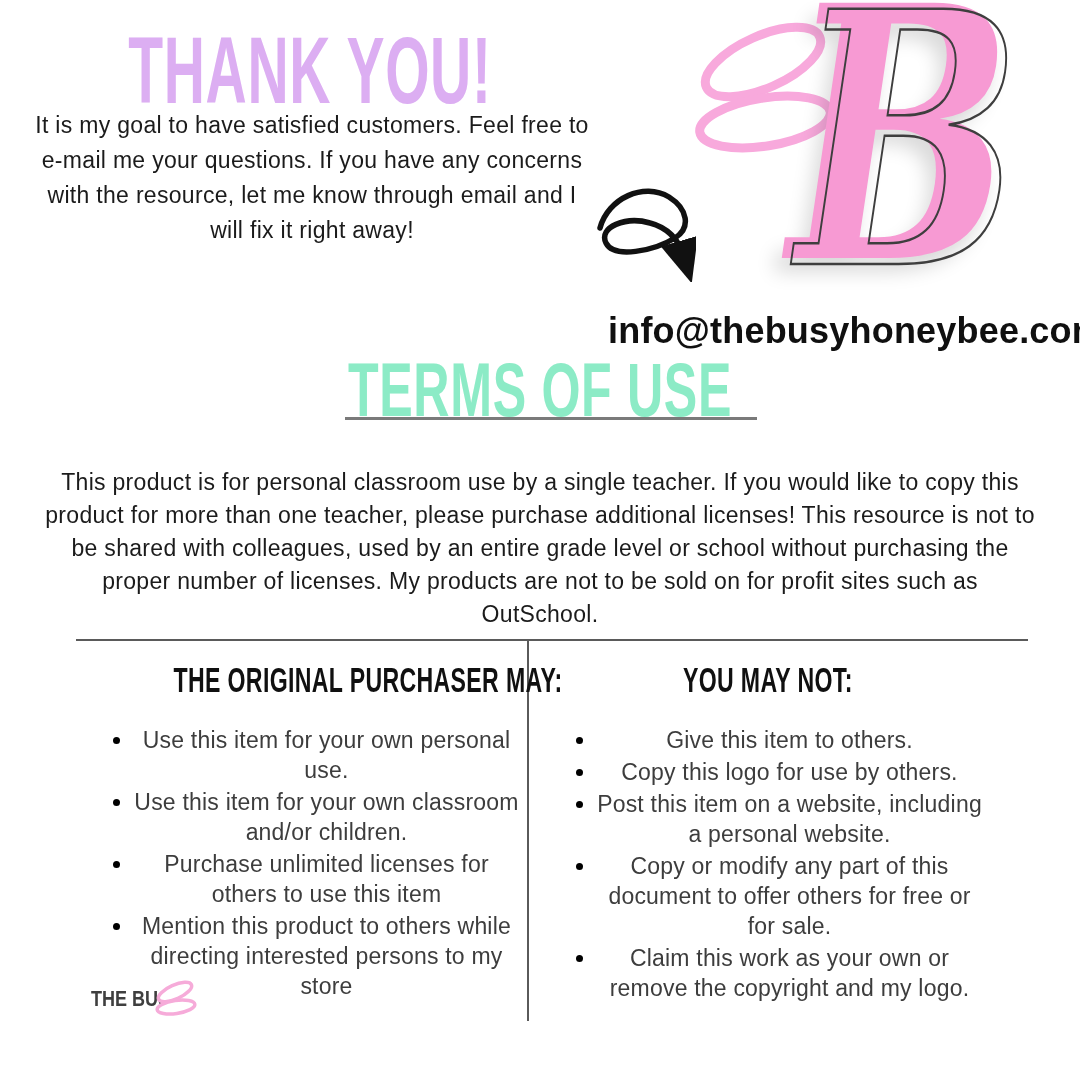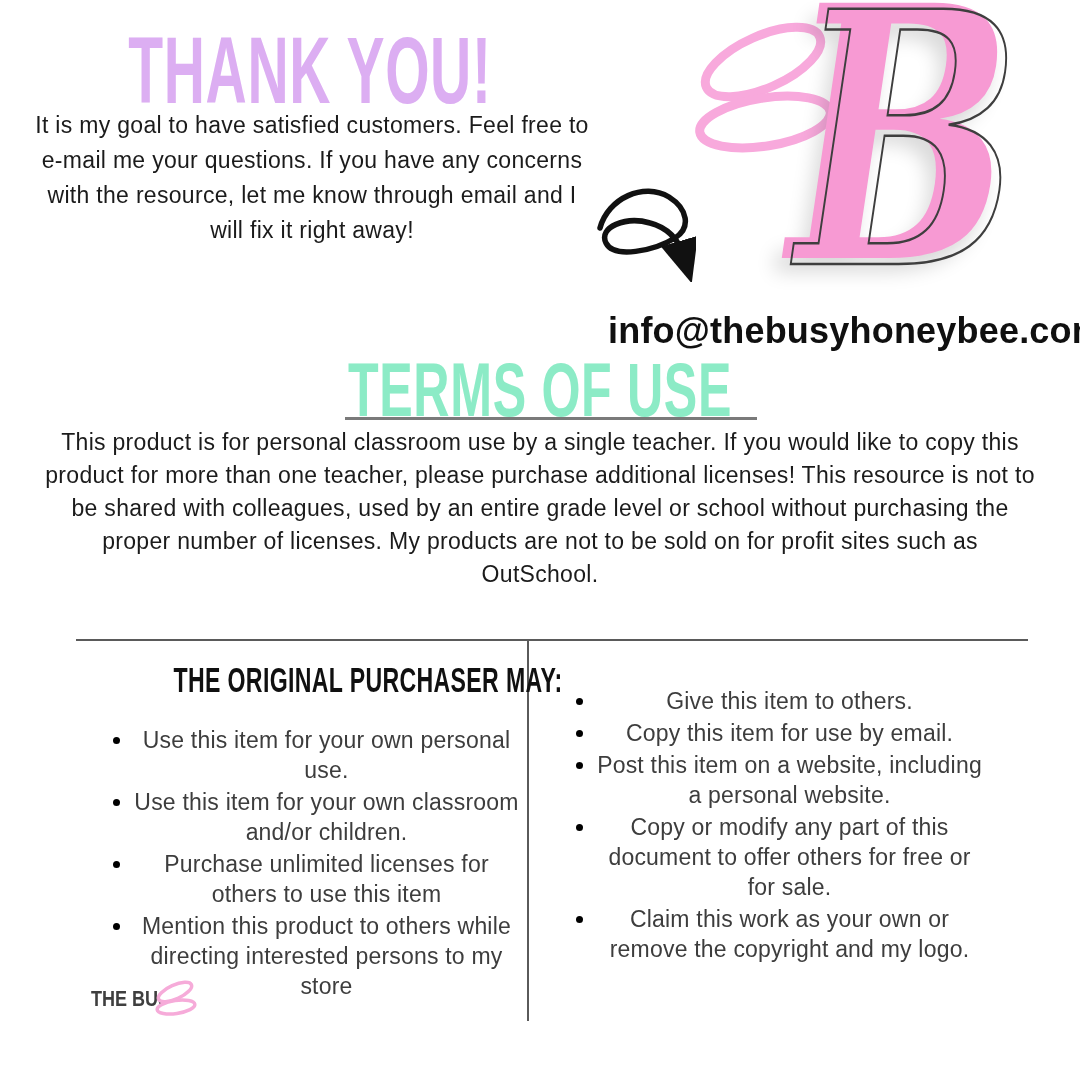--- a/index.html
+++ b/index.html
@@ -55,21 +55,21 @@
   .terms-heading .cond {
     font-size:76px; font-weight:800; letter-spacing:1px;
     color:#8CEBC6; transform:scaleX(0.66);
   }
   .terms-underline {
     position:absolute; left:345px; top:417px; width:412px; height:3px; background:#7a7a7a;
   }
 
   
   .terms-body {
-    position:absolute; left:45px; top:426px; width:990px;
+    position:absolute; left:45px; top:466px; width:990px;
     font-size:23px; line-height:33px; text-align:center; color:#1b1b1b;
     letter-spacing:0.3px;
   }
 
   
   .h-divider { position:absolute; left:76px; top:639px; width:952px; height:2px; background:#5a5a5a; }
   .v-divider { position:absolute; left:527px; top:640px; width:2px; height:420px; background:#5a5a5a; }
 
   
   .col { position:absolute; top:660px; width:445px; }
@@ -161,23 +161,26 @@
     </div>
     <ul>
       <li>Use this item for your own personal use.</li>
       <li>Use this item for your own classroom and/or children.</li>
       <li>Purchase unlimited licenses for others to use this item</li>
       <li>Mention this product to others while directing interested persons to my store</li>
     </ul>
   </div>
 
   <div class="col col-right">
+    <div class="col-header">
+      <span class="cond">YOU MAY NOT:</span>
+    </div>
     <ul>
       <li>Give this item to others.</li>
-      <li>Copy this item for use by email.</li>
+      <li>Copy this logo for use by others.</li>
       <li>Post this item on a website, including a personal website.</li>
       <li>Copy or modify any part of this document to offer others for free or for sale.</li>
       <li>Claim this work as your own or remove the copyright and my logo.</li>
     </ul>
   </div>
 
   <div class="footer-logo">
     <div class="footer-top">THE BUSY</div>
     <svg class="footer-wings" width="52" height="38" viewBox="0 0 52 38">
       <g fill="#ffffff" stroke="#F6ABD9" stroke-width="3.5">

